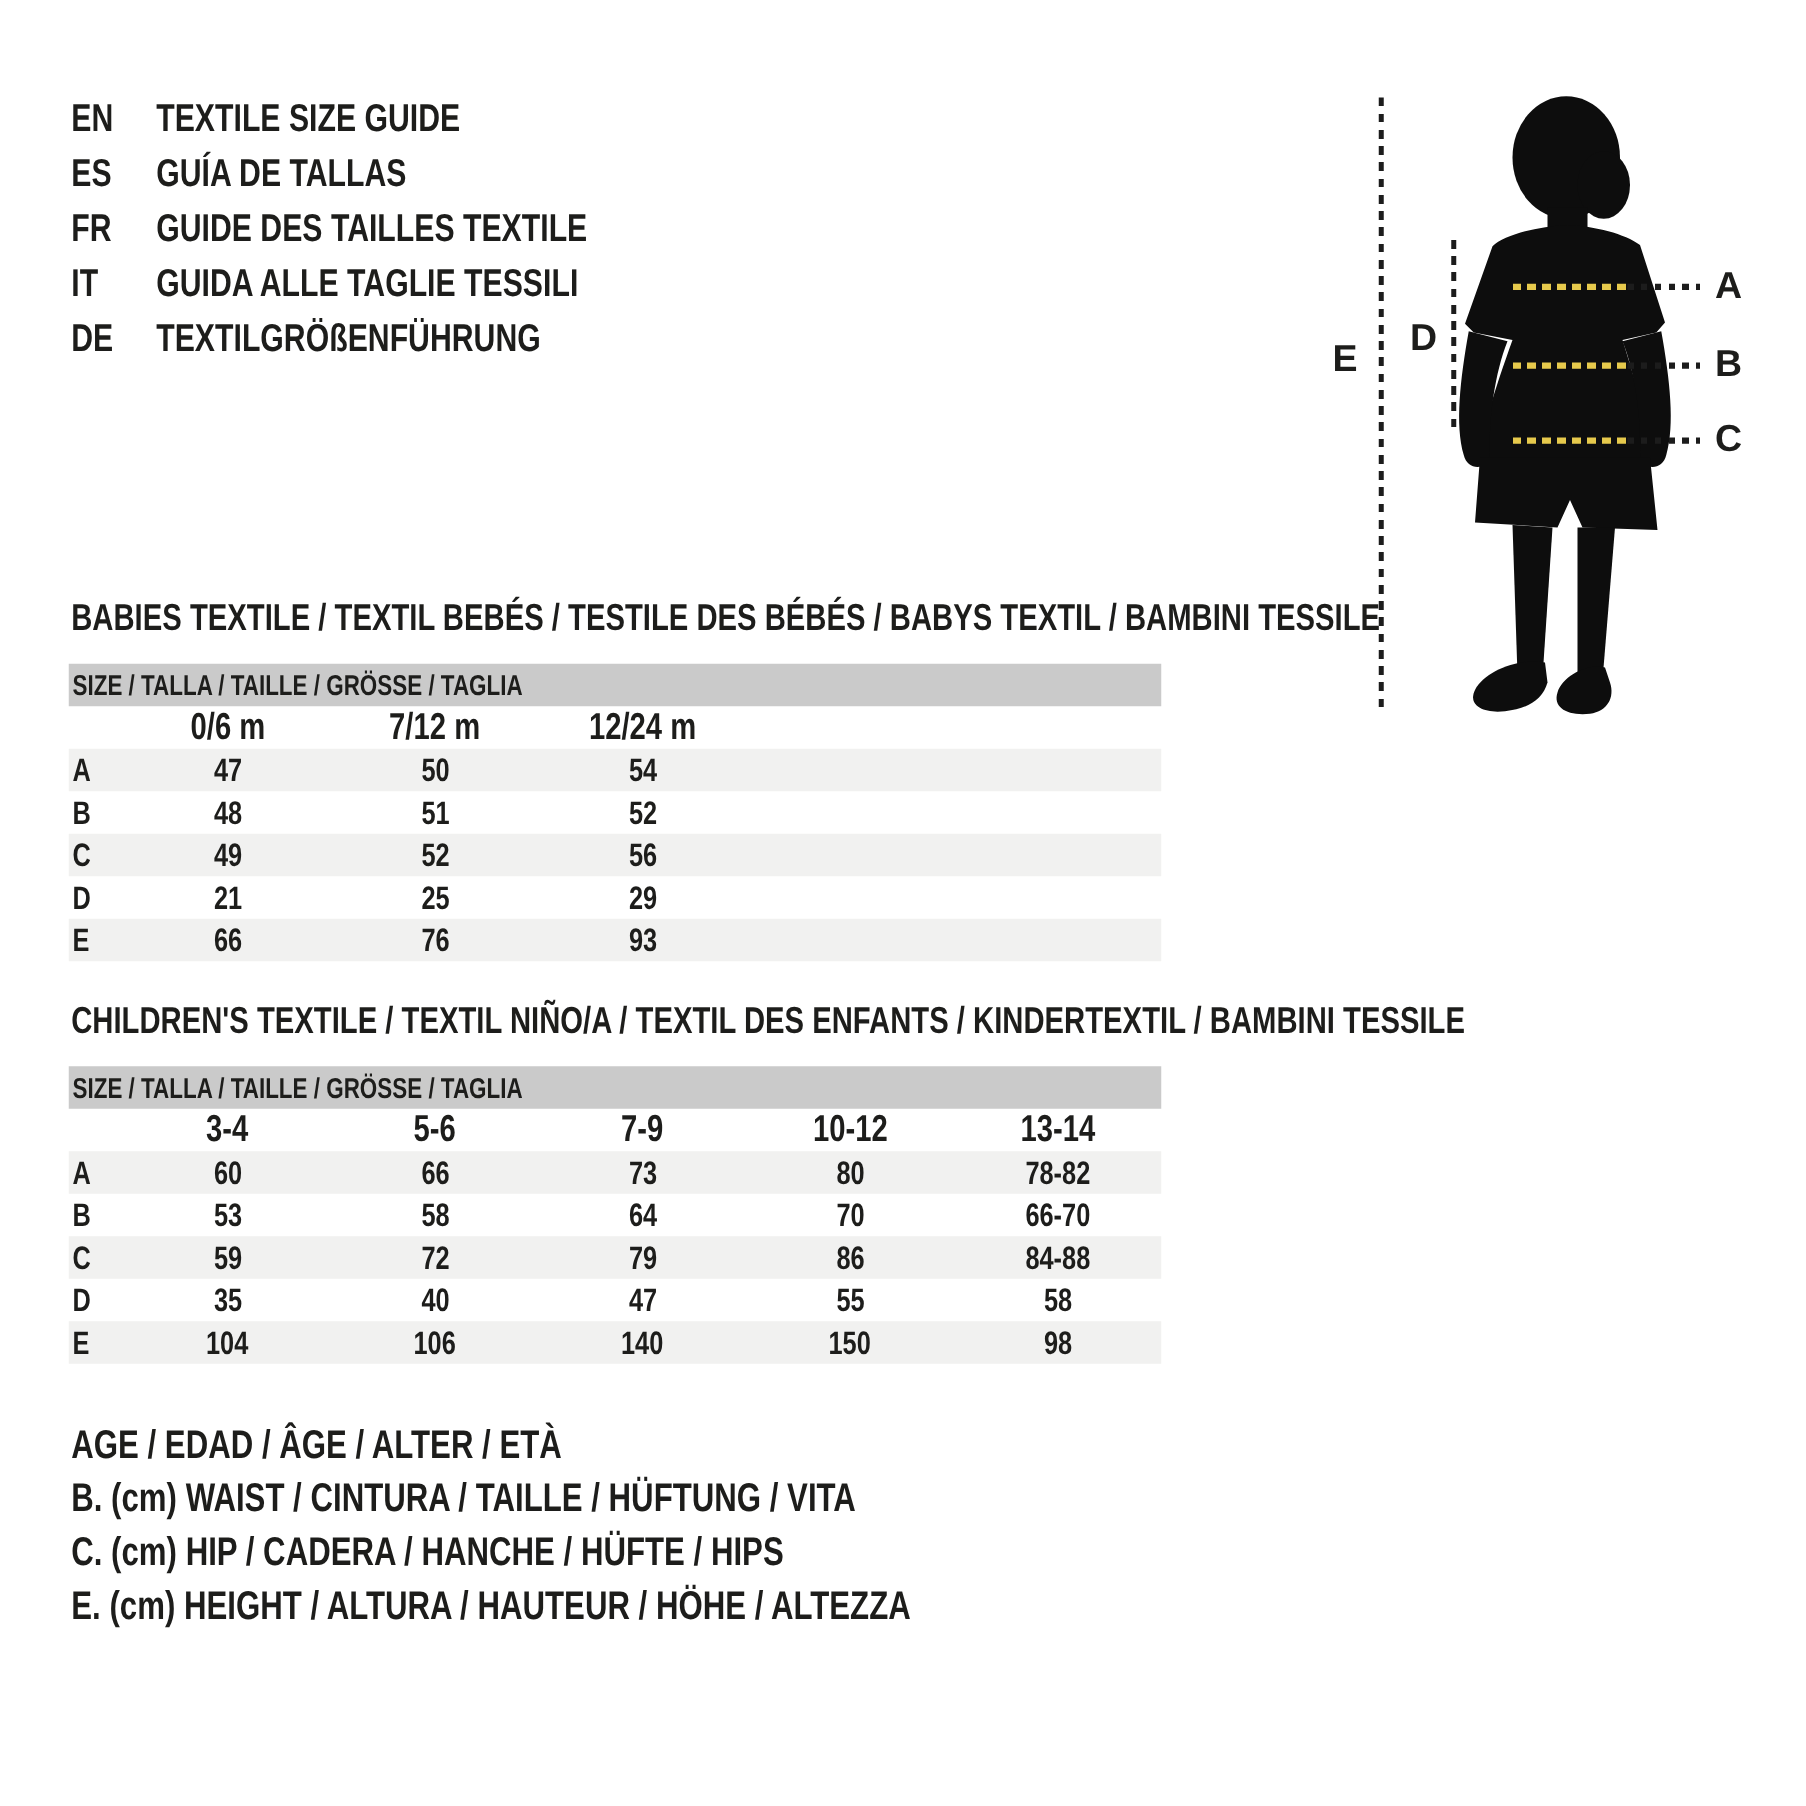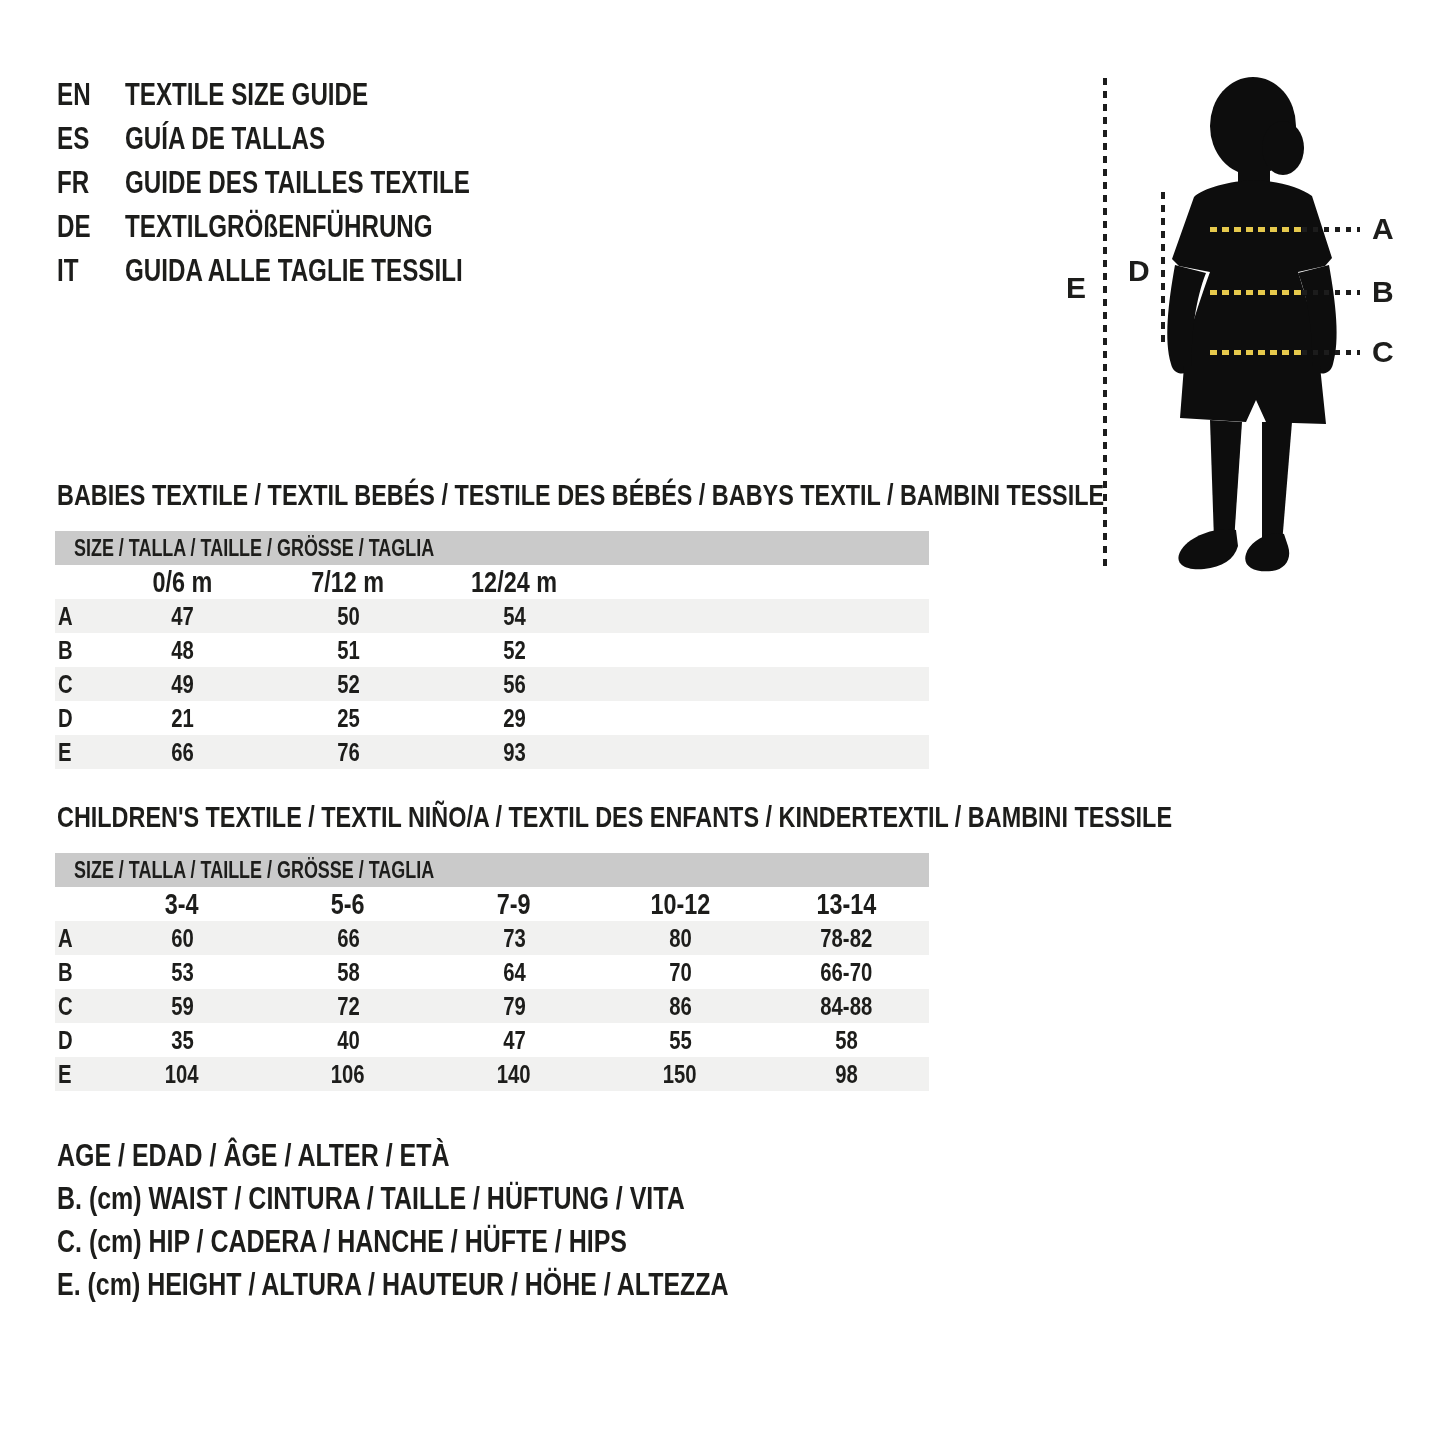--- a/index.html
+++ b/index.html
@@ -19,21 +19,21 @@
   .vdash{position:absolute;width:4px;background:repeating-linear-gradient(180deg,#1c1c1c 0 7px,transparent 7px 13px);}
   .hdash-y{position:absolute;height:5px;background:repeating-linear-gradient(90deg,#e6c94c 0 7px,transparent 7px 12px);}
   .hdash-k{position:absolute;height:5px;background:repeating-linear-gradient(90deg,#1c1c1c 0 5px,transparent 5px 11px);}
   .figlabel{position:absolute;font-size:30px;line-height:34px;}
 
   
   .sec-title{position:absolute;left:57px;font-size:30px;line-height:34px;}
 
   
   .tbl{position:absolute;left:55px;width:874px;}
-  .tbl-head{height:34px;line-height:34px;background:#cacaca;padding-left:19px;font-size:23px;}
+  .tbl-head{height:34px;line-height:34px;background:#cacaca;padding-left:3px;font-size:23px;}
   .trow{display:grid;grid-template-columns:44px 166px 166px 166px 166px 166px;height:34px;align-items:center;font-size:26px;}
   .trow .cell{text-align:center;}
   .trow .lbl{text-align:left;padding-left:3px;}
   .alt{background:#f1f1f0;}
   .colhdr{font-size:30px;}
 
   
   .legend{position:absolute;left:57px;top:1134px;}
   .legend-line{height:43px;line-height:43px;font-size:32px;}
 </style>
@@ -49,26 +49,26 @@
     </div>
     <div class="hdr-row">
       <span class="hdr-code"><span class="cond">ES</span></span>
       <span class="cond">GUÍA DE TALLAS</span>
     </div>
     <div class="hdr-row">
       <span class="hdr-code"><span class="cond">FR</span></span>
       <span class="cond">GUIDE DES TAILLES TEXTILE</span>
     </div>
     <div class="hdr-row">
+      <span class="hdr-code"><span class="cond">IT</span></span>
+      <span class="cond">GUIDA ALLE TAGLIE TESSILI</span>
+    </div>
+    <div class="hdr-row">
       <span class="hdr-code"><span class="cond">DE</span></span>
       <span class="cond">TEXTILGRÖßENFÜHRUNG</span>
-    </div>
-    <div class="hdr-row">
-      <span class="hdr-code"><span class="cond">IT</span></span>
-      <span class="cond">GUIDA ALLE TAGLIE TESSILI</span>
     </div>
   </div>
 
   <div class="vdash" style="left:1103px;top:78px;height:494px;"></div>
   <div class="vdash" style="left:1161px;top:192px;height:150px;"></div>
 
   <svg style="position:absolute;left:1148px;top:68px;" width="204" height="506" viewBox="0 0 204 506">
     <g fill="#0d0d0d">
       <ellipse cx="105" cy="58" rx="43" ry="49"></ellipse>
       <ellipse cx="135" cy="80" rx="21" ry="27"></ellipse>

